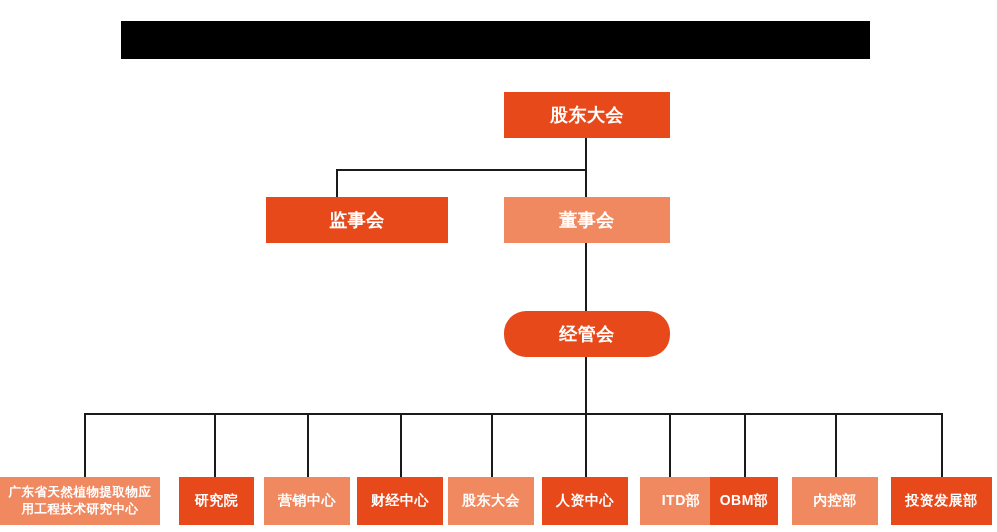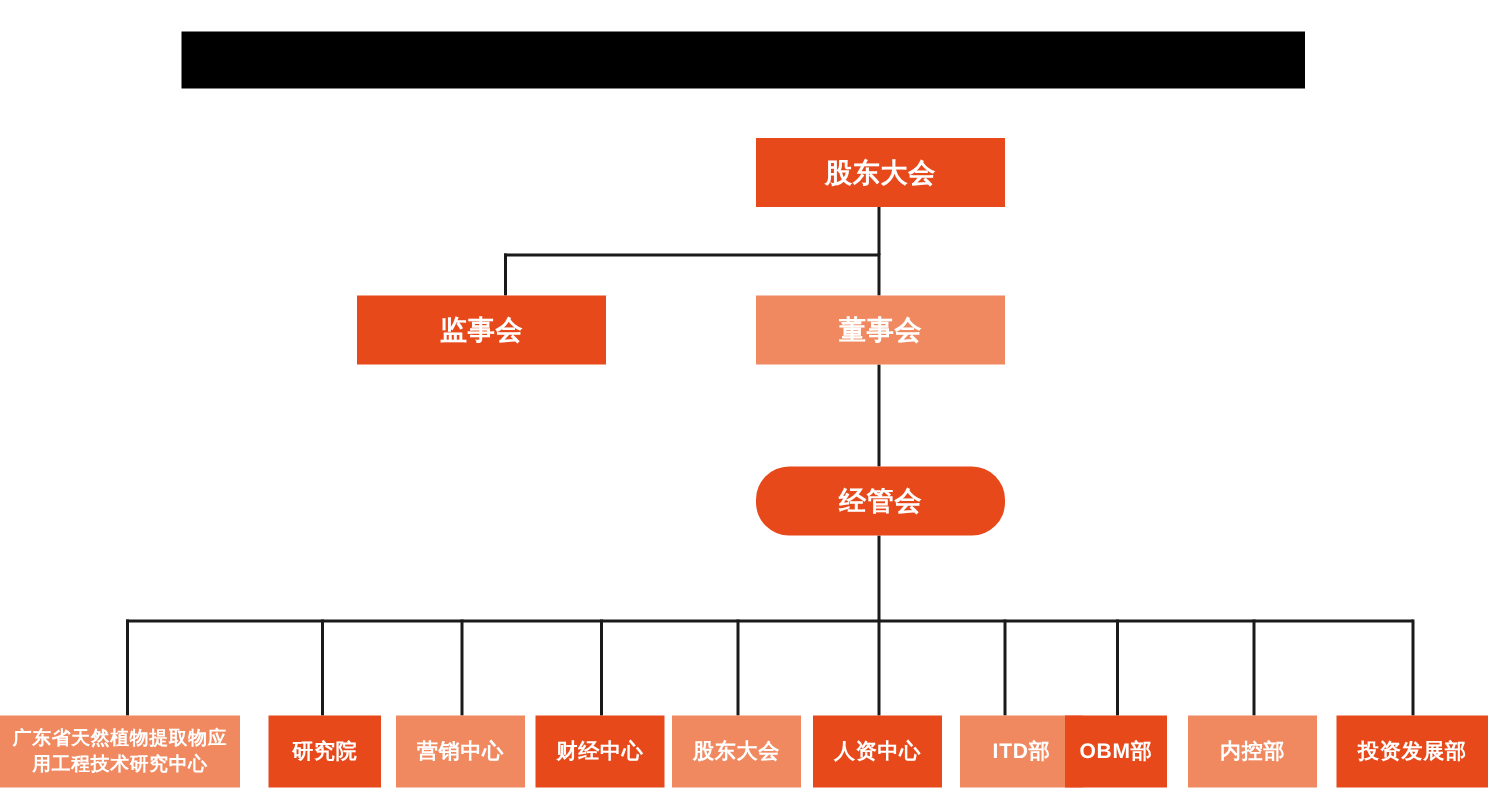--- a/index.html
+++ b/index.html
@@ -87,21 +87,21 @@
   <div class="line line-v" style="left:585px; top:413px; height:64px;"></div>
   <div class="line line-v" style="left:669px; top:413px; height:64px;"></div>
   <div class="line line-v" style="left:744px; top:413px; height:64px;"></div>
   <div class="line line-v" style="left:835px; top:413px; height:64px;"></div>
   <div class="line line-v" style="left:941px; top:413px; height:64px;"></div>
 
   <div class="node node-vivid node-lg" style="left:504px; top:92px; width:166px; height:46px;">
     <span>股东大会</span>
   </div>
 
-  <div class="node node-vivid node-lg" style="left:238px; top:197px; width:166px; height:46px;text-align:right;">
+  <div class="node node-vivid node-lg" style="left:266px; top:197px; width:182px; height:46px;text-align:right;">
     <span>监事会</span>
   </div>
   <div class="node node-salmon node-lg" style="left:504px; top:197px; width:166px; height:46px;">
     <span>董事会</span>
   </div>
 
   <div class="node node-vivid node-lg" style="left:504px; top:311px; width:166px; height:46px;border-radius:22px;">
     <span>经管会</span>
   </div>
 

